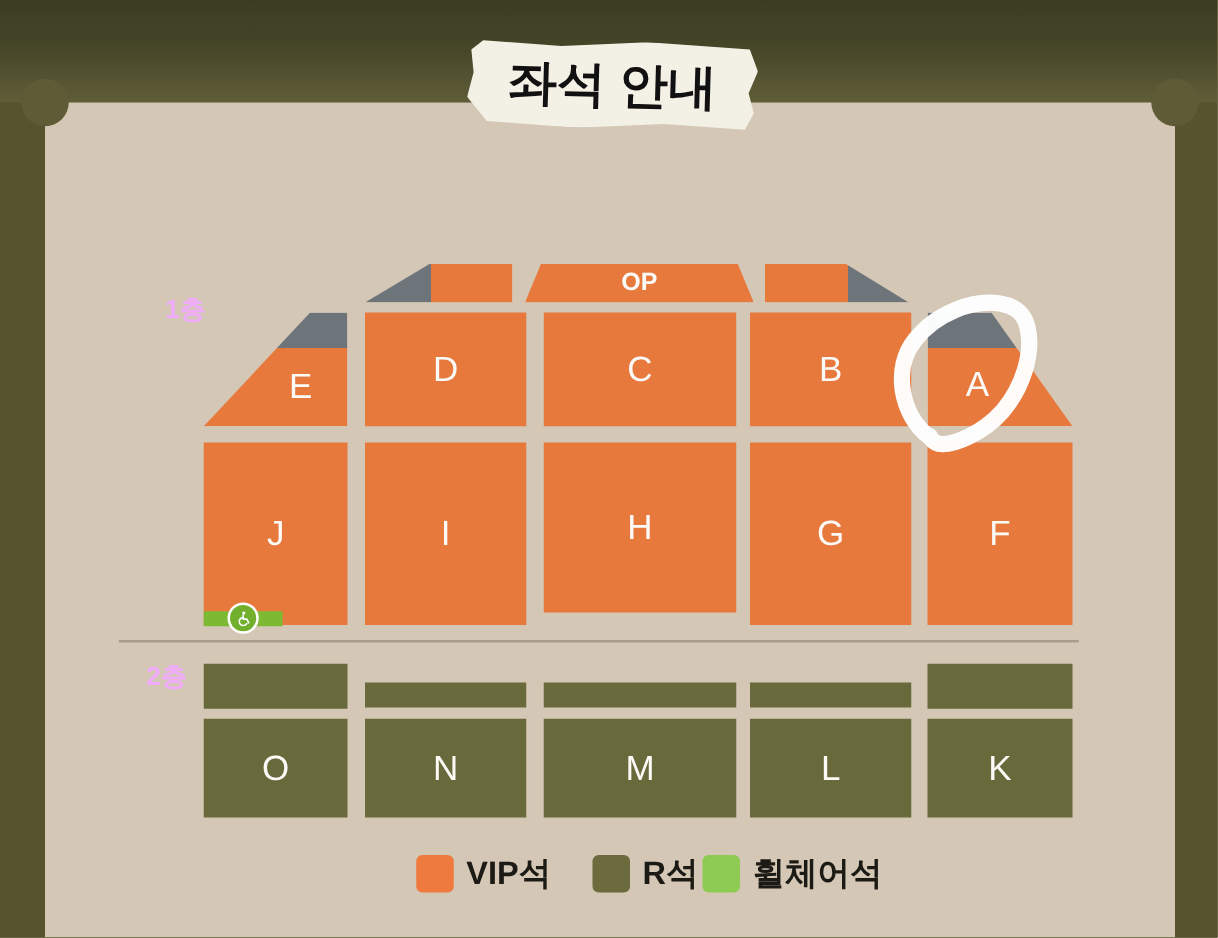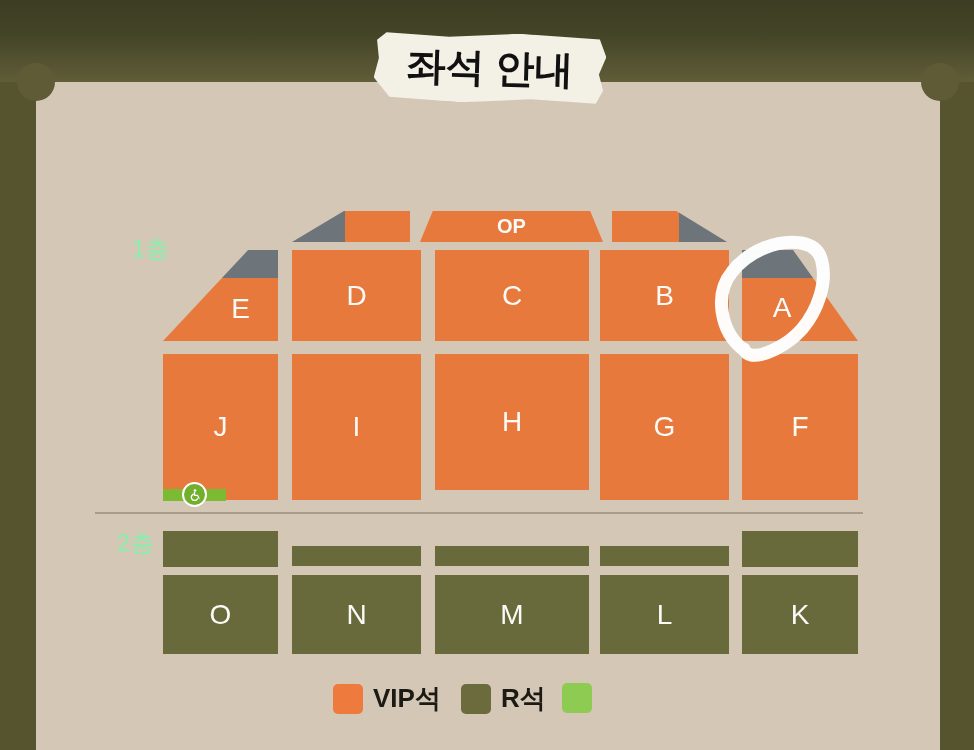--- a/index.html
+++ b/index.html
@@ -41,21 +41,21 @@
 
   .sec-e{left:163px;top:250px;width:115px;height:91px;
         background:linear-gradient(180deg,#6d747a 0 31%,#e7793d 31%);
         clip-path:polygon(0 100%,74% 0,100% 0,100% 100%);}
   .sec-e .lbl{transform:translate(20px,13px);}
   .sec-a{left:742px;top:250px;width:116px;height:91px;
         background:linear-gradient(180deg,#6d747a 0 31%,#e7793d 31%);
         clip-path:polygon(0 0,44% 0,100% 100%,0 100%);}
   .sec-a .lbl{transform:translate(-18px,12px);}
 
-  .floor-label{position:absolute;font-size:24px;font-weight:400;color:#86efac;z-index:3;}
+  .floor-label{position:absolute;font-size:21px;font-weight:700;color:#f0abfc;z-index:3;}
 
   .divider{position:absolute;left:95px;top:512px;width:768px;height:2px;background:#a89d8d;z-index:3;}
 
   .watermark{position:absolute;left:314px;top:347px;z-index:4;font-size:50px;font-weight:600;
         color:rgba(255,255,255,0.42);letter-spacing:1px;}
 
   .annotation{position:absolute;left:706px;top:230px;z-index:5;}
 
   .wc-bar{position:absolute;left:163px;top:489px;width:63px;height:12px;background:#7cba33;z-index:4;}
   .wc-badge{position:absolute;left:182px;top:482px;width:21px;height:21px;border-radius:50%;
@@ -162,21 +162,22 @@
 
   <svg class="annotation" width="140" height="135" viewBox="0 0 140 135">
     <path d="M 38 120 C 14 102, 8 64, 26 42 C 42 21, 72 9, 95 13 C 107 15, 114 22, 116 32 C 121 53, 112 80, 96 99 C 81 116, 57 127, 45 125 C 41 124, 39 122, 38 119" fill="none" stroke="#ffffff" stroke-width="13" stroke-linecap="round" opacity="0.97"></path>
   </svg>
 
   <div class="legend">
     <div class="legend-item" style="left:333px;">
       <span class="swatch sw-vip"></span>
       <span class="legend-label">VIP석</span>
     </div>
-    <div class="legend-item" style="left:461px;">
+    <div class="legend-item" style="left:474px;">
       <span class="swatch sw-r"></span>
       <span class="legend-label">R석</span>
     </div>
     <div class="legend-item" style="left:562px;">
       <span class="swatch sw-wc"></span>
+      <span class="legend-label">휠체어석</span>
     </div>
   </div>
 </div>
 
 </body></html>

